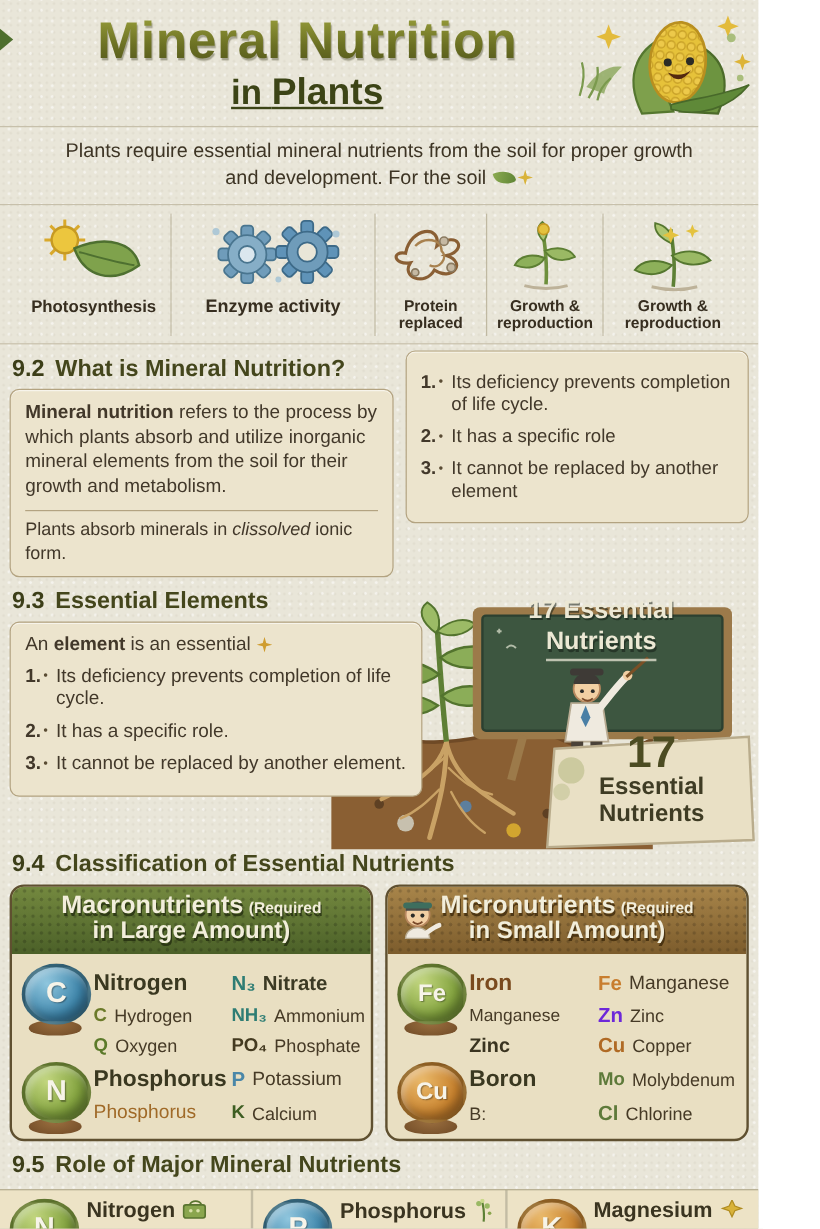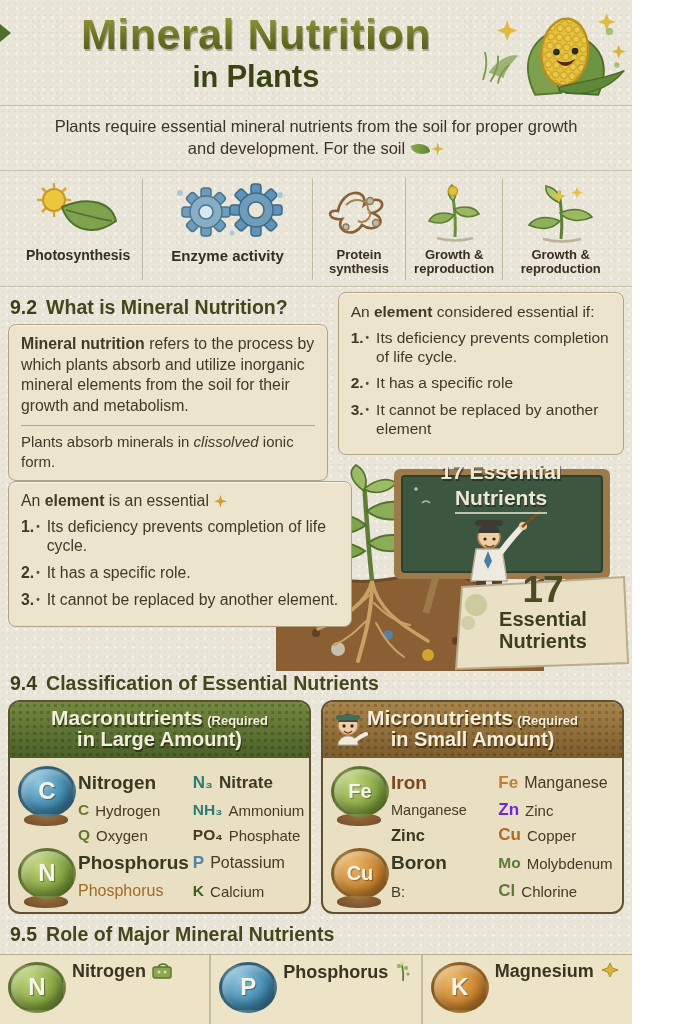--- a/index.html
+++ b/index.html
@@ -18,21 +18,21 @@
     border-left:11px solid #4e6f2e;border-top:9px solid transparent;border-bottom:9px solid transparent;}
   .hr{height:1px;background:#c7c0ab;margin:0;}
   
   .header{position:relative;padding:12px 150px 4px 30px;text-align:center;}
   .title{
     font-size:43px;font-weight:800;letter-spacing:.5px;line-height:1.05;margin:0;
     background:linear-gradient(#9aa03c,#6d7224 55%,#50541a);
     -webkit-background-clip:text;background-clip:text;color:transparent;
     filter:drop-shadow(1px 2px 0 rgba(45,45,12,.35));
   }
-  .subtitle{font-size:29px;color:#3c4416;margin:2px 0 6px;}
+  .subtitle{font-size:29px;color:#3c4416;margin:2px 0 6px;text-decoration:underline;}
   .subtitle .w1{font-weight:600;}
   .subtitle .w2{font-weight:800;font-size:31px;}
   .corn{position:absolute;right:4px;top:4px;}
   
   .intro{padding:9px 40px 10px;text-align:center;font-size:16.5px;line-height:1.35;color:#3d3424;}
   .leafglyph{display:inline-block;width:17px;height:12px;margin:0 2px -1px 7px;
     background:linear-gradient(120deg,#8cab52,#5e8434);border-radius:0 100% 20% 100%;transform:rotate(-18deg);}
   .star4{display:inline-block;width:13px;height:13px;margin-bottom:-1px;background:#d9b33a;
     clip-path:polygon(50% 0,61% 39%,100% 50%,61% 61%,50% 100%,39% 61%,0 50%,39% 39%);}
   
@@ -227,21 +227,21 @@
       <div class="abs-item small" style="flex:.95">
         <span class="ic">
           <svg width="70" height="62" viewBox="0 0 70 62">
             <path d="M14,30 C18,8 44,6 40,24 C58,10 66,28 48,32 C66,38 52,54 38,44 C30,58 10,50 18,38 C4,40 2,28 14,30 Z" fill="none" stroke="#8a5f34" stroke-width="2.6"></path>
             <path d="M22,24 C30,16 44,18 44,28 C50,34 42,44 34,40" fill="none" stroke="#a8814e" stroke-width="2"></path>
             <circle cx="46" cy="20" r="3.5" fill="#c5b8a2" stroke="#8a7a60" stroke-width="1.4"></circle>
             <circle cx="52" cy="42" r="3.5" fill="#c5b8a2" stroke="#8a7a60" stroke-width="1.4"></circle>
             <circle cx="22" cy="46" r="3" fill="#c5b8a2" stroke="#8a7a60" stroke-width="1.4"></circle>
           </svg>
         </span>
-        <span class="lb">Protein synthesis</span>
+        <span class="lb">Protein replaced</span>
       </div>
 
       <div class="abs-item small" style="flex:1.0">
         <span class="ic">
           <svg width="70" height="62" viewBox="0 0 70 62">
             <path d="M36,56 C37,42 36,30 34,16" stroke="#6d8f3c" stroke-width="3" fill="none"></path>
             <path d="M35,34 C24,30 14,32 10,40 C20,44 30,42 35,34 Z" fill="#8db05a" stroke="#5d7f33" stroke-width="1.6"></path>
             <path d="M35,28 C46,24 56,26 60,33 C50,38 40,36 35,28 Z" fill="#9ab964" stroke="#5d7f33" stroke-width="1.6"></path>
             <path d="M34,20 C28,14 28,8 33,4 C38,8 38,15 34,20 Z" fill="#aec773" stroke="#5d7f33" stroke-width="1.5"></path>
             <circle cx="34" cy="10" r="4.5" fill="#e4c23e" stroke="#c79a22" stroke-width="1.4"></circle>
@@ -277,38 +277,39 @@
   <div class="row92">
     <div class="box defbox">
       <div>
         <b>Mineral nutrition</b><span> refers to the process by which plants absorb and utilize inorganic mineral elements from the soil for their growth and metabolism.</span>
       </div>
       <div class="note">
         <span>Plants absorb minerals in </span><i>clissolved</i><span> ionic form.</span>
       </div>
     </div>
     <div class="box critbox">
-      <div class="crit-h">
-        <span>An </span><b>element</b><span> considered essential if:</span>
-      </div>
       <div class="nli">
         <span class="nln">1.</span>
         <span>Its deficiency prevents completion of life cycle.</span>
       </div>
       <div class="nli">
         <span class="nln">2.</span>
         <span>It has a specific role</span>
       </div>
       <div class="nli">
         <span class="nln">3.</span>
         <span>It cannot be replaced by another element</span>
       </div>
     </div>
   </div>
 
+  <div class="sech">
+    <span class="num">9.3</span>
+    <span>Essential Elements</span>
+  </div>
   <div class="row93">
     <div class="box ebox">
       <div class="ehead">
         <span>An </span><b>element</b><span> is an essential</span><span class="goldmark"></span>
       </div>
       <div class="nli">
         <span class="nln">1.</span>
         <span>Its deficiency prevents completion of life cycle.</span>
       </div>
       <div class="nli">

